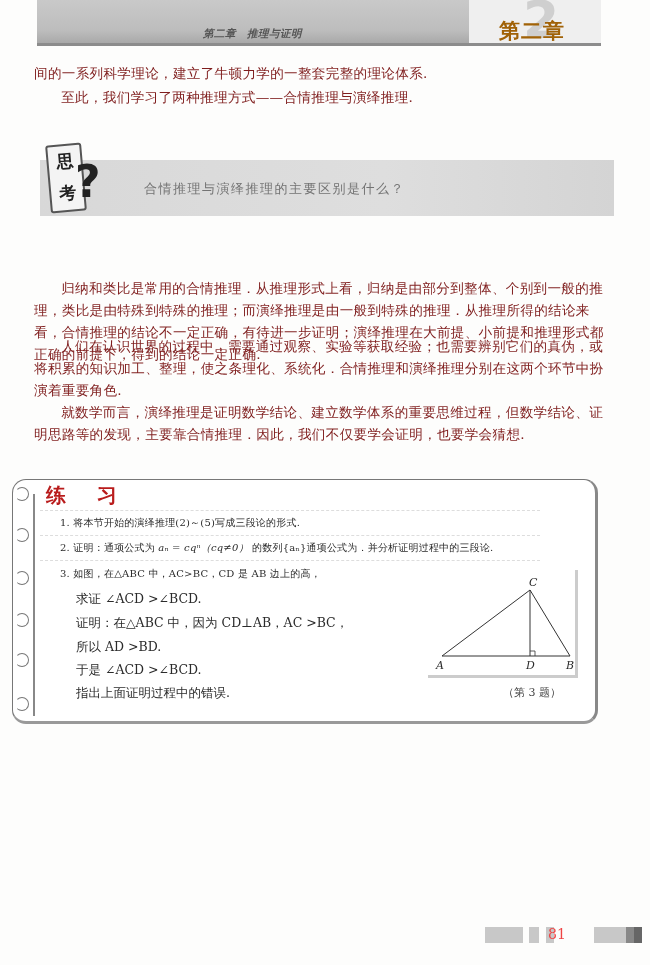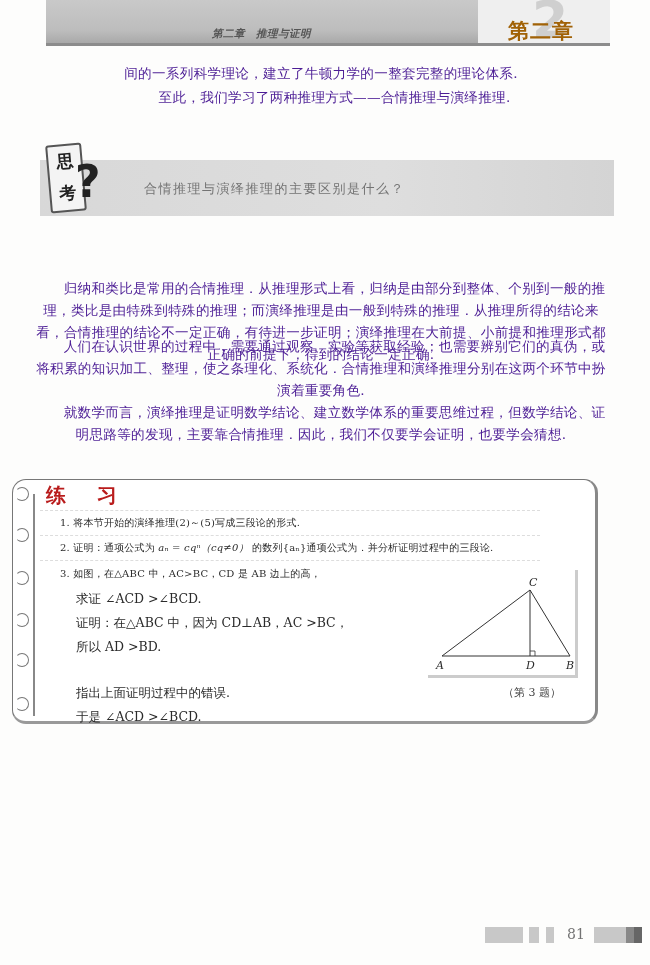--- a/index.html
+++ b/index.html
@@ -1,34 +1,34 @@
 <!DOCTYPE html>
 <html><head>
   <meta charset="utf-8">
   <style>
     * { box-sizing: border-box; margin: 0; padding: 0; }
     html, body { width: 650px; height: 965px; background: #fdfdfc; overflow: hidden; }
     body { position: relative; font-family: "DejaVu Serif", "Liberation Serif", serif; color: #2a2a2a; }
 
     
-    .header { position: absolute; left: 46px; top: 0; width: 564px; height: 46px; text-align: center; }
+    .header { position: absolute; left: 37px; top: 0; width: 564px; height: 46px; text-align: center; }
     .header-band { position: absolute; left: 0; top: 0; width: 432px; height: 46px;
       background: linear-gradient(180deg, #c9c9c9 0%, #bdbdbd 70%, #a9a9a9 100%);
       border-bottom: 3px solid #8c8c8c; }
     .header-title { position: absolute; left: 166px; top: 27px; font-family: "DejaVu Sans", "Liberation Sans", sans-serif;
       font-size: 10.5px; font-style: italic; font-weight: bold; color: #555; letter-spacing: 0.5px; }
     .header-chapter-box { position: absolute; left: 432px; top: 0; width: 132px; height: 46px;
       background: #efefef; border-bottom: 3px solid #8c8c8c; }
     .chapter-big-num { position: absolute; left: 54px; top: -10px; font-family: "DejaVu Sans", "Liberation Sans", sans-serif;
       font-size: 52px; font-weight: bold; color: #cfcfcf; }
     .chapter-label { position: absolute; left: 30px; top: 17px; font-family: "DejaVu Sans", "Liberation Sans", sans-serif;
       font-size: 21px; font-weight: bold; color: #a16207; letter-spacing: 1px; }
 
     
-    .para { position: absolute; left: 34px; width: 574px; font-size: 13.6px; line-height: 22px; color: #4c1d95; letter-spacing: 0.3px; text-align: center; }
+    .para { position: absolute; left: 34px; width: 574px; font-size: 13.6px; line-height: 22px; color: #7f1d1d; letter-spacing: 0.3px; }
     .indent { text-indent: 2em; }
 
     
     .think { position: absolute; left: 40px; top: 160px; width: 574px; height: 56px;
       background: linear-gradient(90deg, #d8d8d8, #dedede 60%, #d4d4d4); }
     .think-icon { position: absolute; left: 45px; top: 140px; width: 52px; height: 76px; }
     .think-card { position: absolute; left: 3px; top: 4px; width: 36px; height: 68px; background: #f4f4f4;
       border: 2px solid #555; border-radius: 3px; transform: rotate(-5deg); }
     .think-char { position: absolute; font-size: 17px; font-weight: bold; color: #222; font-family: "DejaVu Serif", serif; }
     .think-q { position: absolute; left: 30px; top: 16px; font-size: 44px; font-weight: bold; color: #222;
@@ -47,21 +47,21 @@
     .m { font-style: italic; font-family: "DejaVu Serif", "Liberation Serif", serif; }
 
     
     .figure { position: absolute; left: 428px; top: 570px; width: 150px; height: 108px; background: #fff;
       border-right: 3px solid #ccc; border-bottom: 3px solid #ccc; }
     .figure svg { position: absolute; left: 0; top: 0; }
     .fig-caption { position: absolute; left: 487px; top: 685px; font-size: 11px; color: #444; margin-left: 16px; }
 
     
     .footer-bar { position: absolute; top: 927px; height: 16px; background: #c8c8c8; }
-    .page-num { position: absolute; left: 567px; top: 926px; font-size: 14px; color: #737373; }
+    .page-num { position: absolute; left: 548px; top: 926px; font-size: 14px; color: #ef4444; }
   </style>
 </head>
 <body>
 
 <div class="header">
   <div class="header-band">
     <span class="header-title">第二章　推理与证明</span>
   </div>
   <div class="header-chapter-box">
     <span class="chapter-big-num">2</span>
@@ -109,21 +109,21 @@
   <span>2.</span>
   <span>证明：通项公式为 </span><span class="m">aₙ = cqⁿ</span><span class="m">（cq≠0）</span><span> 的数列{aₙ}通项公式为．并分析证明过程中的三段论.</span>
 </div>
 <div class="ex-item" style="top:567px;">
   <span>3.</span>
   <span>如图，在△ABC 中，AC&gt;BC，CD 是 AB 边上的高，</span>
 </div>
 <div class="ex-sub" style="top:591px;">求证 ∠ACD &gt;∠BCD.</div>
 <div class="ex-sub" style="top:615px;">证明：在△ABC 中，因为 CD⊥AB，AC &gt;BC，</div>
 <div class="ex-sub" style="top:639px;">所以 AD &gt;BD.</div>
-<div class="ex-sub" style="top:662px;margin-top:47px;">于是 ∠ACD &gt;∠BCD.</div>
+<div class="ex-sub" style="top:662px;">于是 ∠ACD &gt;∠BCD.</div>
 <div class="ex-sub" style="top:685px;">指出上面证明过程中的错误.</div>
 
 <div class="figure">
   <svg width="150" height="108" viewBox="0 0 150 108">
     <line x1="14" y1="86" x2="142" y2="86" stroke="#333" stroke-width="1"></line>
     <line x1="14" y1="86" x2="102" y2="20" stroke="#333" stroke-width="1"></line>
     <line x1="102" y1="20" x2="142" y2="86" stroke="#333" stroke-width="1"></line>
     <line x1="102" y1="20" x2="102" y2="86" stroke="#333" stroke-width="1"></line>
     <polyline points="102,81 107,81 107,86" fill="none" stroke="#333" stroke-width="0.8"></polyline>
   </svg>

